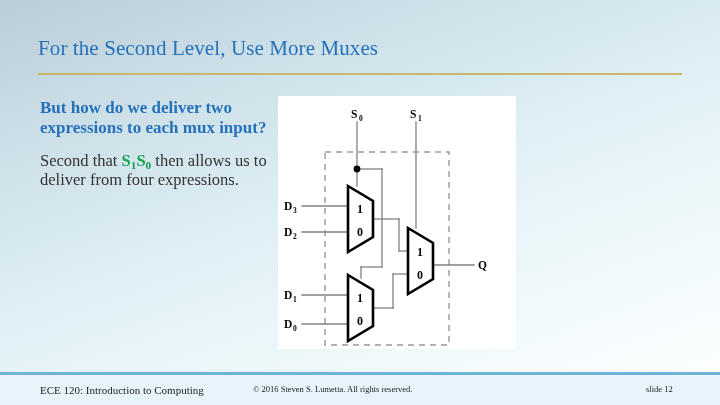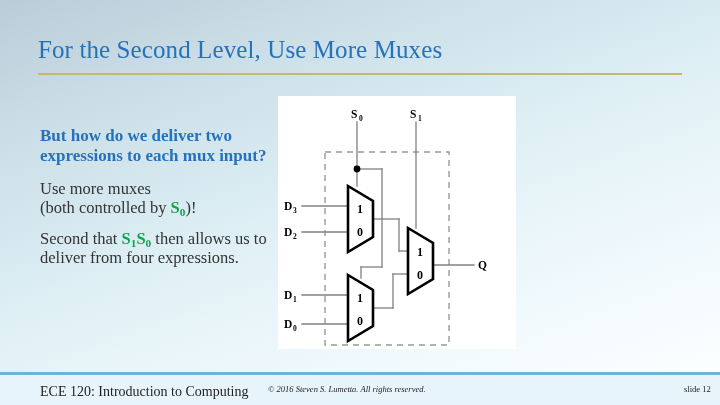--- a/index.html
+++ b/index.html
@@ -8,29 +8,29 @@
     font-family:"Liberation Serif", serif;
     background:#ffffff;
   }
   .slide{
     position:relative;width:720px;height:405px;
     background:linear-gradient(160deg,#b9cdd9 0%,#c9dbe4 18%,#dceef4 45%,#e9f5f9 62%,#f2fafd 78%,#ffffff 100%);
   }
   
   .title{
     position:absolute;left:38px;top:36px;width:620px;
-    font-size:25px;color:#2572bb;font-weight:400;
+    font-size:21px;color:#2572bb;font-weight:400;
     letter-spacing:.1px;white-space:nowrap;
   }
   .title-rule{
     position:absolute;left:38px;top:73px;width:644px;height:2px;
     background:#cbb66b;
   }
   
-  .body-col{position:absolute;left:40px;top:98px;width:230px;margin-top:28px;}
+  .body-col{position:absolute;left:40px;top:98px;width:230px;}
   .p-lead{
     font-size:17px;line-height:1.17;font-weight:bold;color:#2572bb;
     margin:0 0 13px 0;
   }
   .p-body{
     font-size:16.5px;line-height:1.16;color:#333333;margin:0 0 12px 0;
   }
   .sgreen{color:#12a14b;font-weight:bold;}
   .sgreen sub{font-weight:bold;}
   sub{font-size:.68em;vertical-align:baseline;position:relative;top:.26em;}
@@ -42,40 +42,36 @@
   .figure svg{display:block;}
   
   .foot-rule{
     position:absolute;left:0;top:372px;width:720px;height:3px;
     background:#6fb4d6;
   }
   .foot-band{
     position:absolute;left:0;top:375px;width:720px;height:30px;
     background:#e8f4fb;
   }
-  .foot-left{position:absolute;left:40px;top:384px;font-size:14px;color:#222;}
-  .foot-mid{position:absolute;left:268px;top:384px;font-size:8.5px;color:#222;font-style:italic;}
-  .foot-right{position:absolute;left:684px;top:384px;font-size:8.5px;color:#222;}
+  .foot-left{position:absolute;left:40px;top:384px;font-size:11px;color:#222;}
+  .foot-mid{position:absolute;left:253px;top:384px;font-size:8.5px;color:#222;}
+  .foot-right{position:absolute;left:646px;top:384px;font-size:8.5px;color:#222;}
 </style>
 </head>
 <body>
 
 <div class="slide">
 
   <div class="title">For the Second Level, Use More Muxes</div>
   <div class="title-rule"></div>
 
   <div class="body-col">
 
     <p class="p-lead">But how do we deliver two expressions to each mux input?</p>
 
-    <p class="p-body">
-      <span>Use more muxes</span><br>
-      <span>(both controlled by </span><span class="sgreen"><span>S</span><sub>0</sub></span><span>)!</span>
-    </p>
 
     <p class="p-body">
       <span>Second that </span><span class="sgreen"><span>S</span><sub>1</sub></span><span class="sgreen"><span>S</span><sub>0</sub></span><span> then allows us to deliver from four expressions.</span>
     </p>
   </div>
 
   <div class="figure">
     <svg width="238" height="253" viewBox="0 0 238 253" xmlns="http://www.w3.org/2000/svg">
       <rect x="0" y="0" width="238" height="253" fill="#ffffff"></rect>
 

